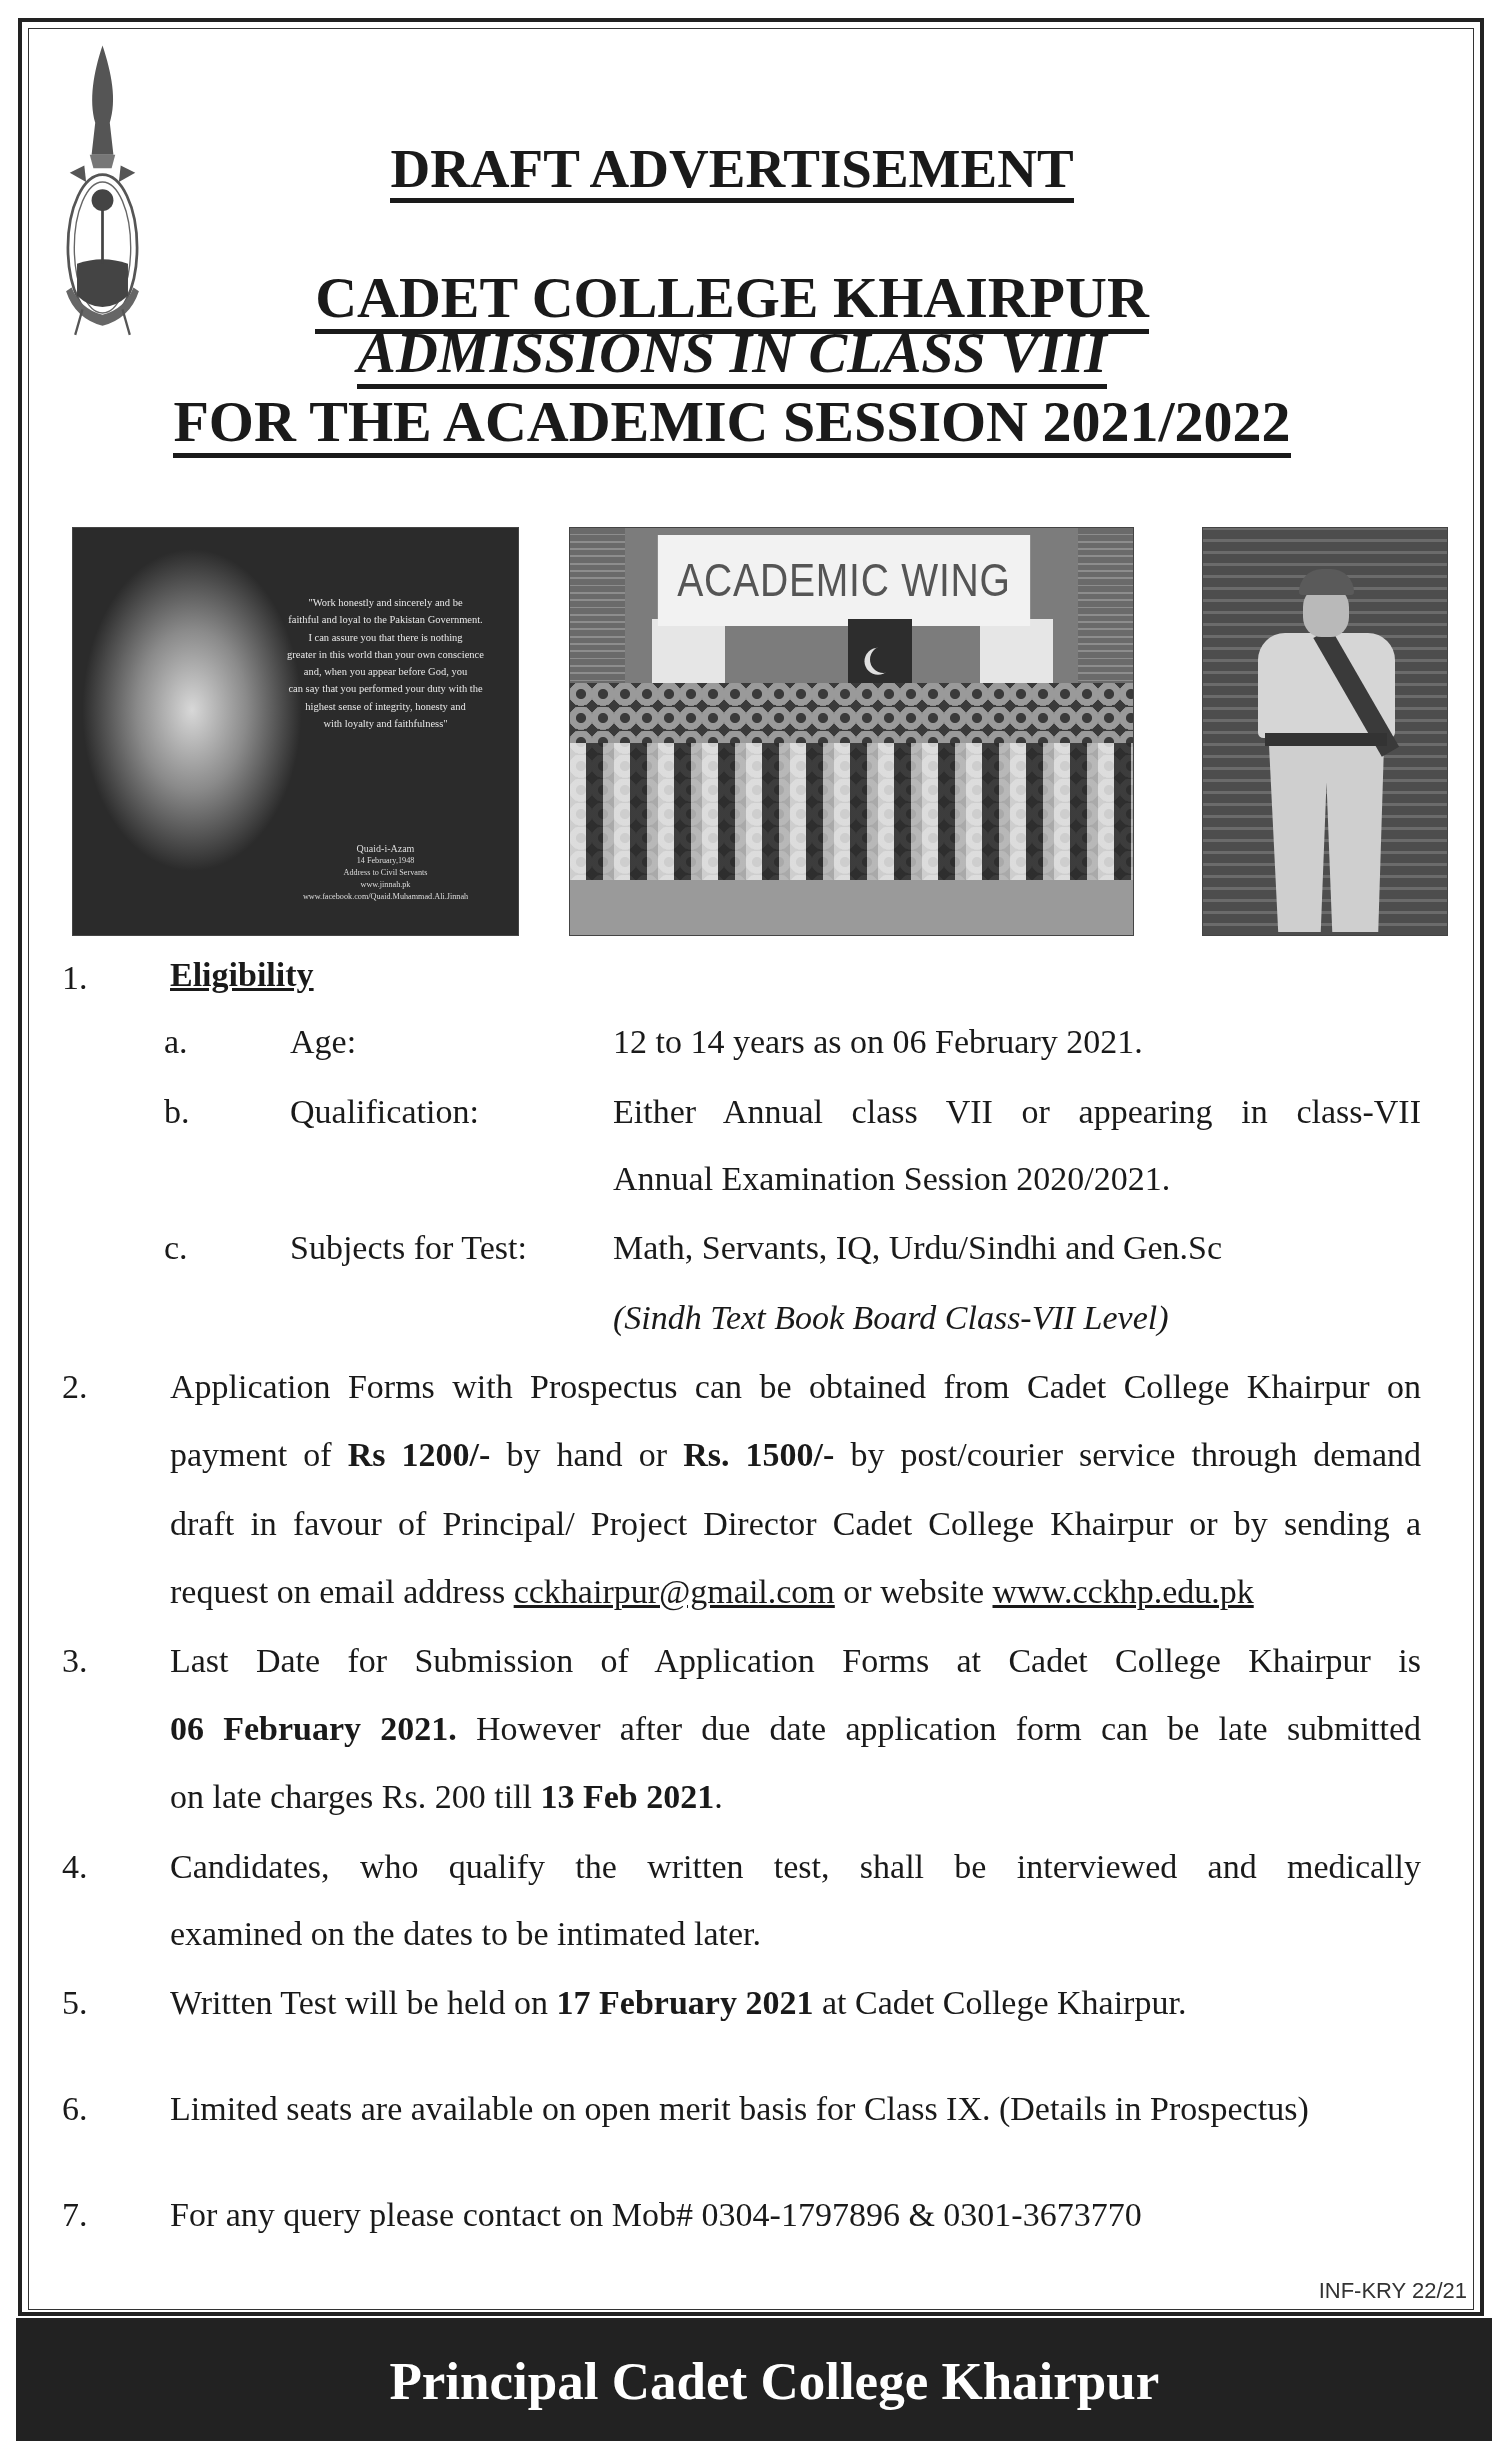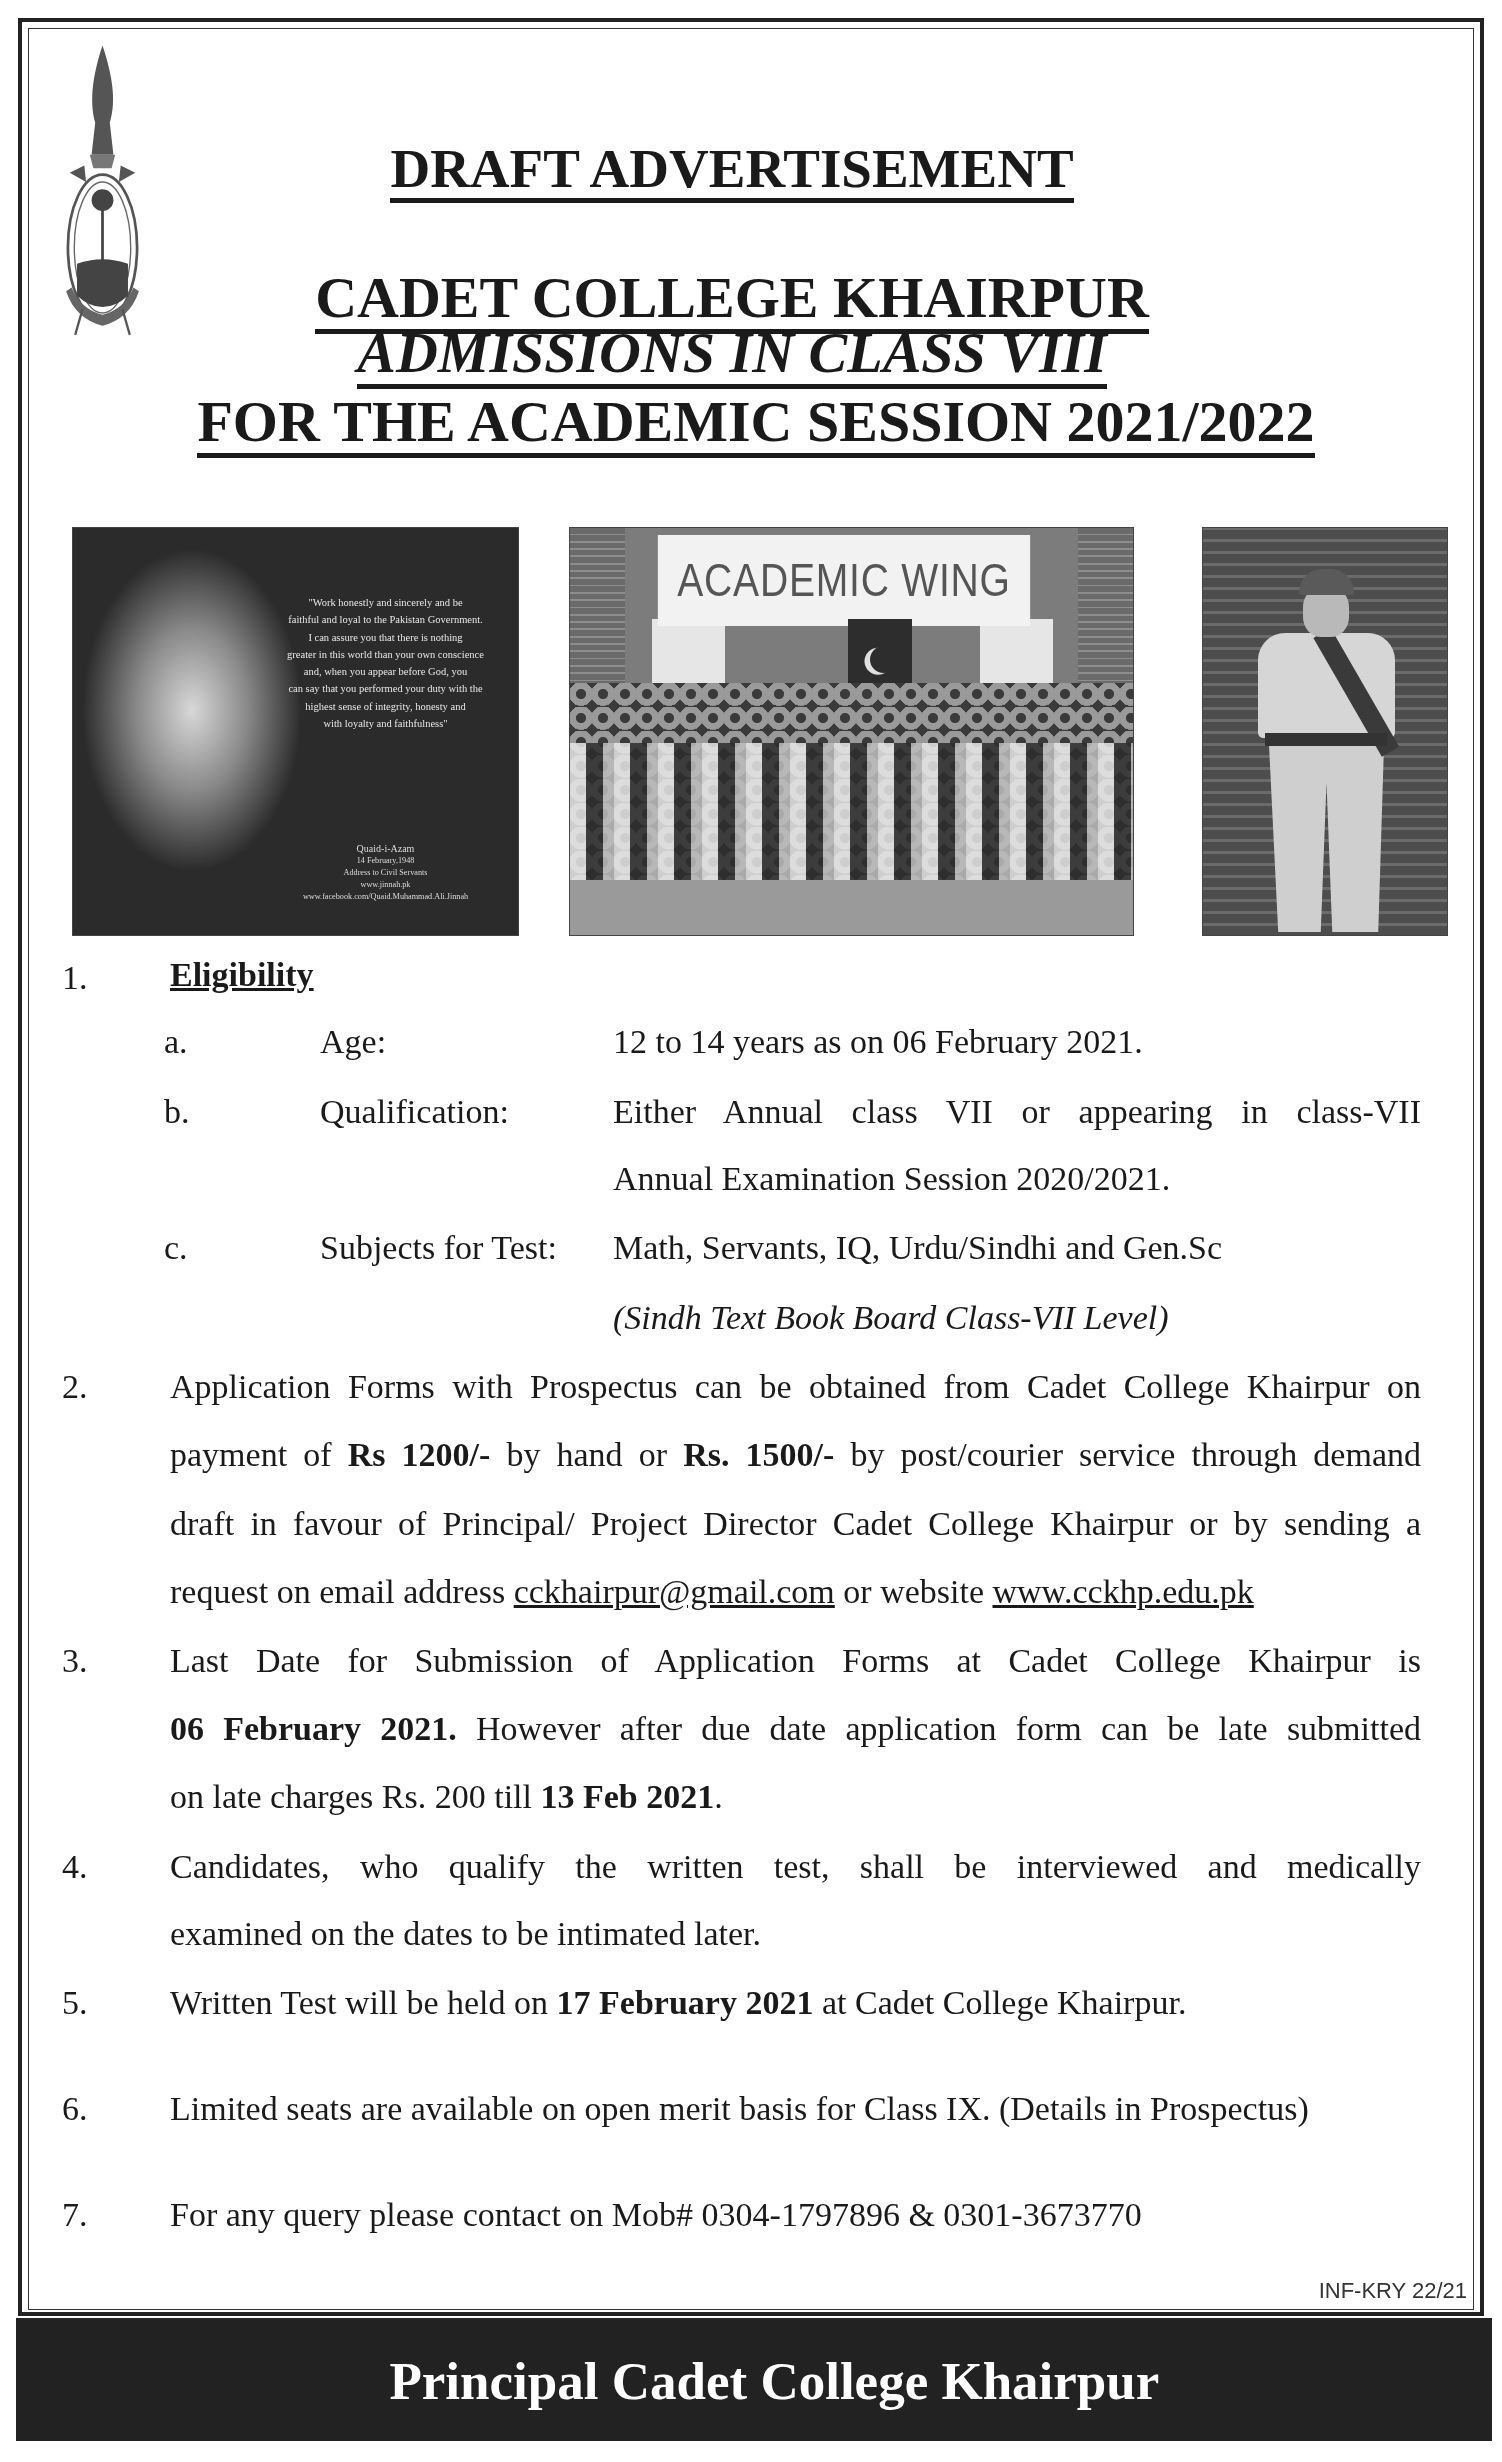--- a/index.html
+++ b/index.html
@@ -12,21 +12,21 @@
                  border: 1.8px solid #333; box-sizing: border-box; }
 
   .crest { position: absolute; left: 57px; top: 36px; width: 91px; height: 301px; }
 
   .headline { position: absolute; left: 0; width: 1464px; text-align: center;
               font-weight: bold; letter-spacing: 0px; }
   .headline span { border-bottom: 5.5px solid #1a1a1a; padding-bottom: 1.8px; display: inline-block; line-height: 1; }
   .h-draft { top: 137px; font-size: 55px; }
   .h-college { top: 264px; font-size: 58px; }
   .h-admit { top: 319px; font-size: 58px; font-style: italic; }
-  .h-session { top: 388px; font-size: 58px; margin-left: 24px; }
+  .h-session { top: 388px; font-size: 58px; }
 
   .photo { position: absolute; top: 527px; background: #2a2a2a; overflow: hidden; box-sizing: border-box; border: 1.8px solid #444; }
   .photo-quaid { left: 72px; width: 447px; height: 409px;
                  background: radial-gradient(ellipse 137px 201px at 119px 182px, #d8d8d8 0%, #8a8a8a 40%, #2b2b2b 80%), #262626; }
   .photo-group { left: 569px; width: 565px; height: 409px; background: #7c7c7c; }
   .photo-officer { left: 1202px; width: 246px; height: 409px; background: #5e5e5e; }
 
   .quote { position: absolute; left: 187px; top: 66px; width: 251px; text-align: center;
            color: #e8e8e8; font-size: 10.5px; line-height: 17.3px; font-family: "Liberation Serif", serif; }
   .quote-attrib { position: absolute; left: 187px; top: 315px; width: 251px; text-align: center;
@@ -58,21 +58,21 @@
   .officer-belt { position: absolute; left: 62px; top: 205px; width: 122px; height: 12.8px; background: #333; }
   .officer-legs { position: absolute; left: 66px; top: 217px; width: 115px; height: 187px; background: #cfcfcf;
                   clip-path: polygon(0 0, 100% 0, 95% 100%, 55% 100%, 50% 20%, 45% 100%, 8% 100%); }
   .num { position: absolute; left: 62px; font-size: 34px; }
   .body-line { position: absolute; left: 170px; width: 1251px; font-size: 34px; white-space: nowrap; }
   .justify { text-align: justify; text-align-last: justify; }
   .b { font-weight: bold; }
   .u { text-decoration: underline; }
   .it { font-style: italic; }
   .sub-letter { position: absolute; left: 164px; font-size: 34px; }
-  .sub-label { position: absolute; left: 290px; font-size: 34px; margin-left: 30px; }
+  .sub-label { position: absolute; left: 290px; font-size: 34px; }
   .sub-value { position: absolute; left: 613px; font-size: 34px; white-space: nowrap; }
 
   .ref { position: absolute; right: 36px; top: 2278px; font-family: "Liberation Sans", sans-serif; font-size: 22px; color: #333; }
 
   .footer-band { position: absolute; left: 16.4px; top: 2318px; width: 1476px; height: 123px; background: #222; }
   .footer-text { position: absolute; left: 0; right: 0; top: 33px; text-align: center; color: #ffffff;
                  font-size: 53px; font-weight: bold; padding-left: 40px; }
 </style>
 </head>
 <body>

